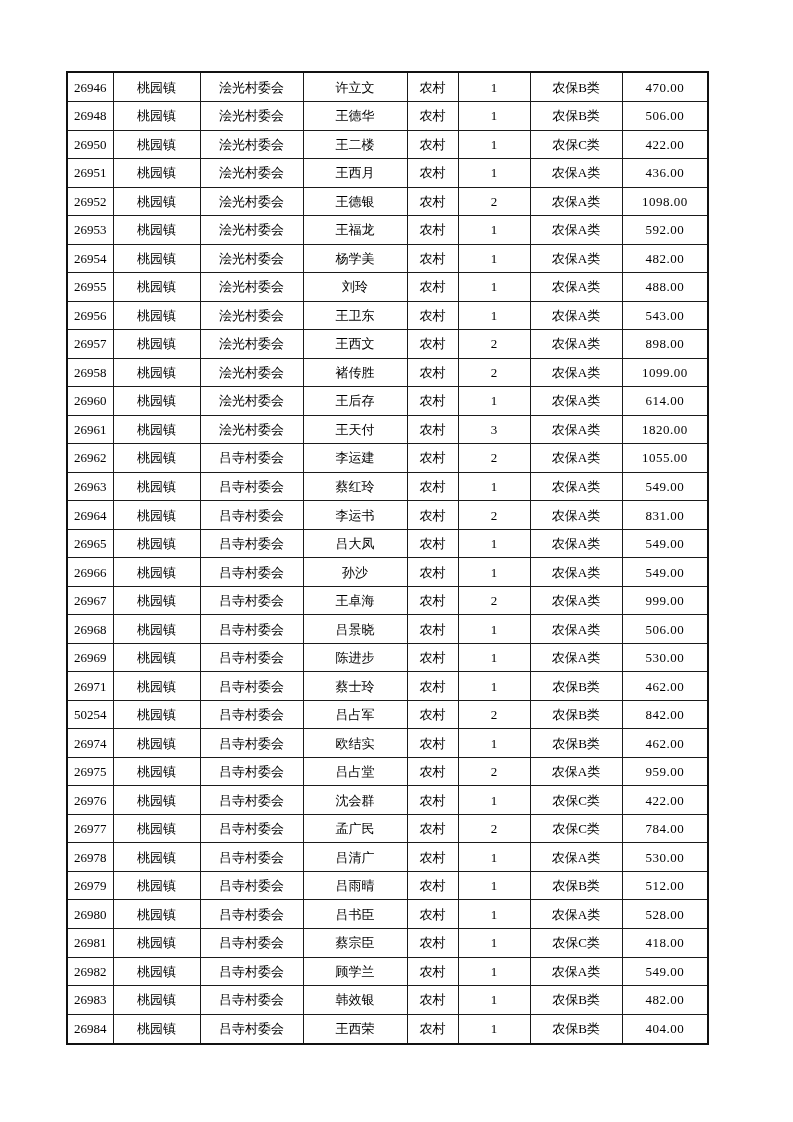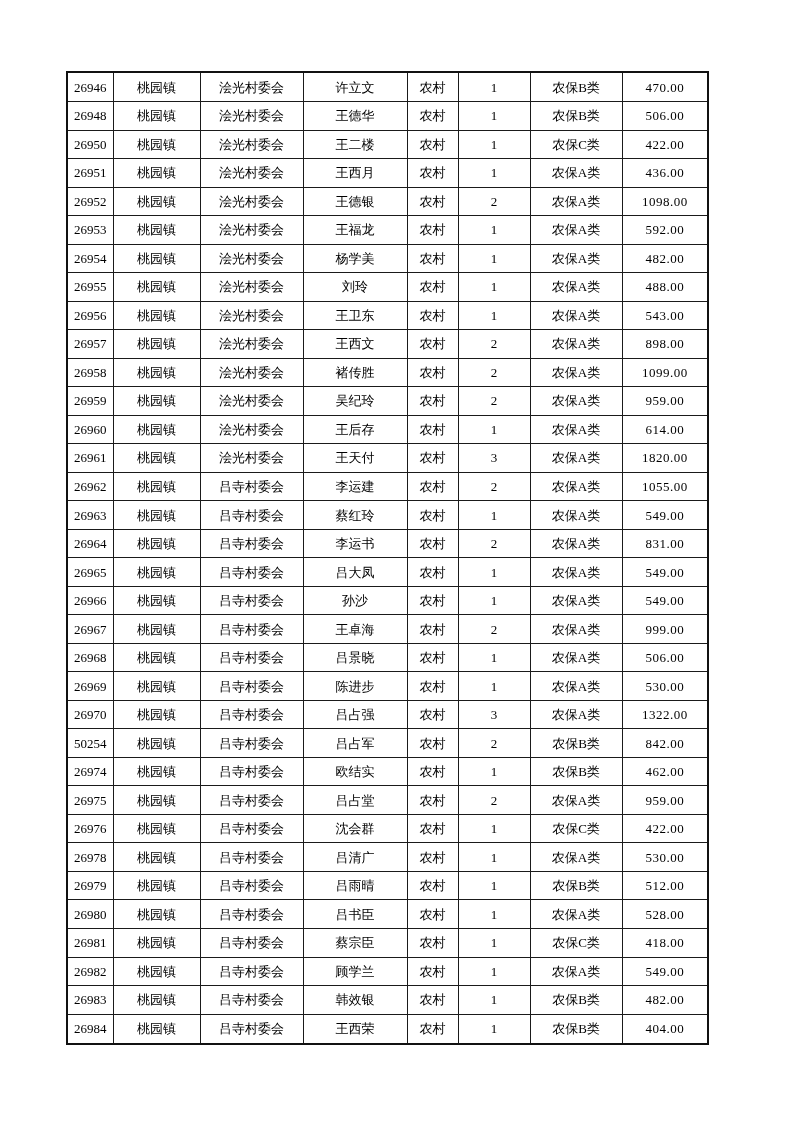--- a/index.html
+++ b/index.html
@@ -171,30 +171,20 @@
           <td class="col-record-id">26958</td>
           <td class="col-town">桃园镇</td>
           <td class="col-village-committee">浍光村委会</td>
           <td class="col-name">褚传胜</td>
           <td class="col-residence-type">农村</td>
           <td class="col-person-count">2</td>
           <td class="col-insurance-category">农保A类</td>
           <td class="col-amount">1099.00</td>
         </tr>
         <tr>
-          <td class="col-record-id">26959</td>
-          <td class="col-town">桃园镇</td>
-          <td class="col-village-committee">浍光村委会</td>
-          <td class="col-name">吴纪玲</td>
-          <td class="col-residence-type">农村</td>
-          <td class="col-person-count">2</td>
-          <td class="col-insurance-category">农保A类</td>
-          <td class="col-amount">959.00</td>
-        </tr>
-        <tr>
           <td class="col-record-id">26960</td>
           <td class="col-town">桃园镇</td>
           <td class="col-village-committee">浍光村委会</td>
           <td class="col-name">王后存</td>
           <td class="col-residence-type">农村</td>
           <td class="col-person-count">1</td>
           <td class="col-insurance-category">农保A类</td>
           <td class="col-amount">614.00</td>
         </tr>
         <tr>
@@ -281,28 +271,28 @@
           <td class="col-record-id">26969</td>
           <td class="col-town">桃园镇</td>
           <td class="col-village-committee">吕寺村委会</td>
           <td class="col-name">陈进步</td>
           <td class="col-residence-type">农村</td>
           <td class="col-person-count">1</td>
           <td class="col-insurance-category">农保A类</td>
           <td class="col-amount">530.00</td>
         </tr>
         <tr>
-          <td class="col-record-id">26970</td>
-          <td class="col-town">桃园镇</td>
-          <td class="col-village-committee">吕寺村委会</td>
-          <td class="col-name">吕占强</td>
-          <td class="col-residence-type">农村</td>
-          <td class="col-person-count">3</td>
-          <td class="col-insurance-category">农保A类</td>
-          <td class="col-amount">1322.00</td>
+          <td class="col-record-id">26971</td>
+          <td class="col-town">桃园镇</td>
+          <td class="col-village-committee">吕寺村委会</td>
+          <td class="col-name">蔡士玲</td>
+          <td class="col-residence-type">农村</td>
+          <td class="col-person-count">1</td>
+          <td class="col-insurance-category">农保B类</td>
+          <td class="col-amount">462.00</td>
         </tr>
         <tr>
           <td class="col-record-id">50254</td>
           <td class="col-town">桃园镇</td>
           <td class="col-village-committee">吕寺村委会</td>
           <td class="col-name">吕占军</td>
           <td class="col-residence-type">农村</td>
           <td class="col-person-count">2</td>
           <td class="col-insurance-category">农保B类</td>
           <td class="col-amount">842.00</td>
@@ -329,20 +319,30 @@
         </tr>
         <tr>
           <td class="col-record-id">26976</td>
           <td class="col-town">桃园镇</td>
           <td class="col-village-committee">吕寺村委会</td>
           <td class="col-name">沈会群</td>
           <td class="col-residence-type">农村</td>
           <td class="col-person-count">1</td>
           <td class="col-insurance-category">农保C类</td>
           <td class="col-amount">422.00</td>
+        </tr>
+        <tr>
+          <td class="col-record-id">26977</td>
+          <td class="col-town">桃园镇</td>
+          <td class="col-village-committee">吕寺村委会</td>
+          <td class="col-name">孟广民</td>
+          <td class="col-residence-type">农村</td>
+          <td class="col-person-count">2</td>
+          <td class="col-insurance-category">农保C类</td>
+          <td class="col-amount">784.00</td>
         </tr>
         <tr>
           <td class="col-record-id">26978</td>
           <td class="col-town">桃园镇</td>
           <td class="col-village-committee">吕寺村委会</td>
           <td class="col-name">吕清广</td>
           <td class="col-residence-type">农村</td>
           <td class="col-person-count">1</td>
           <td class="col-insurance-category">农保A类</td>
           <td class="col-amount">530.00</td>

